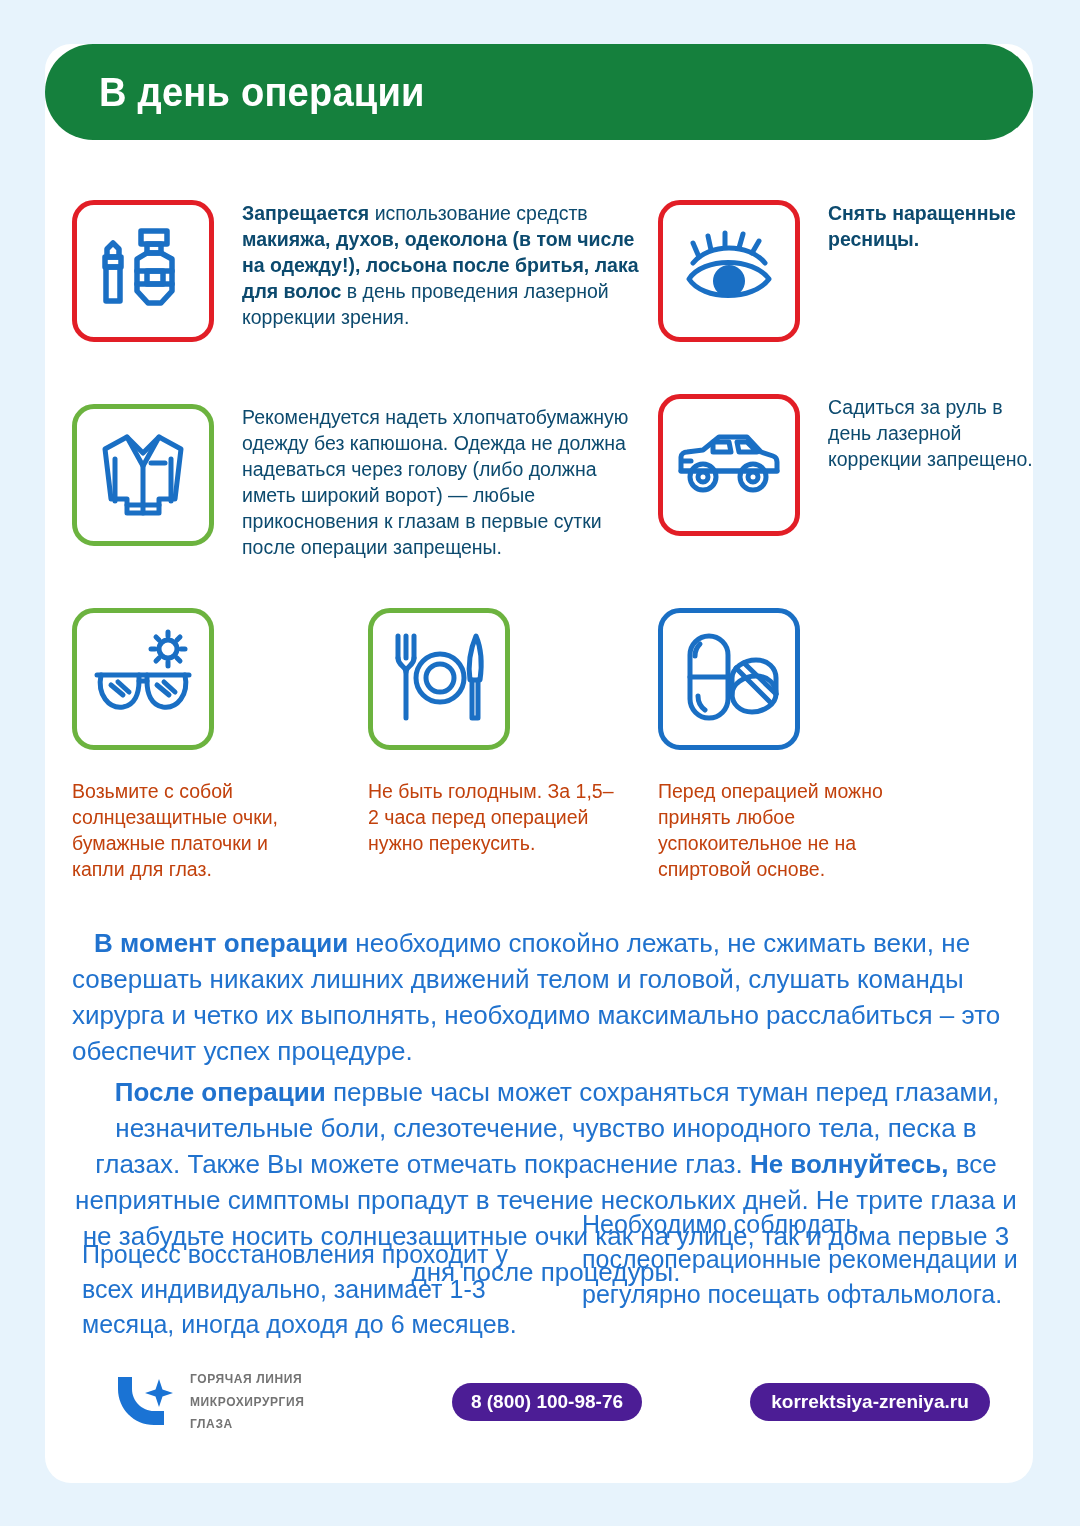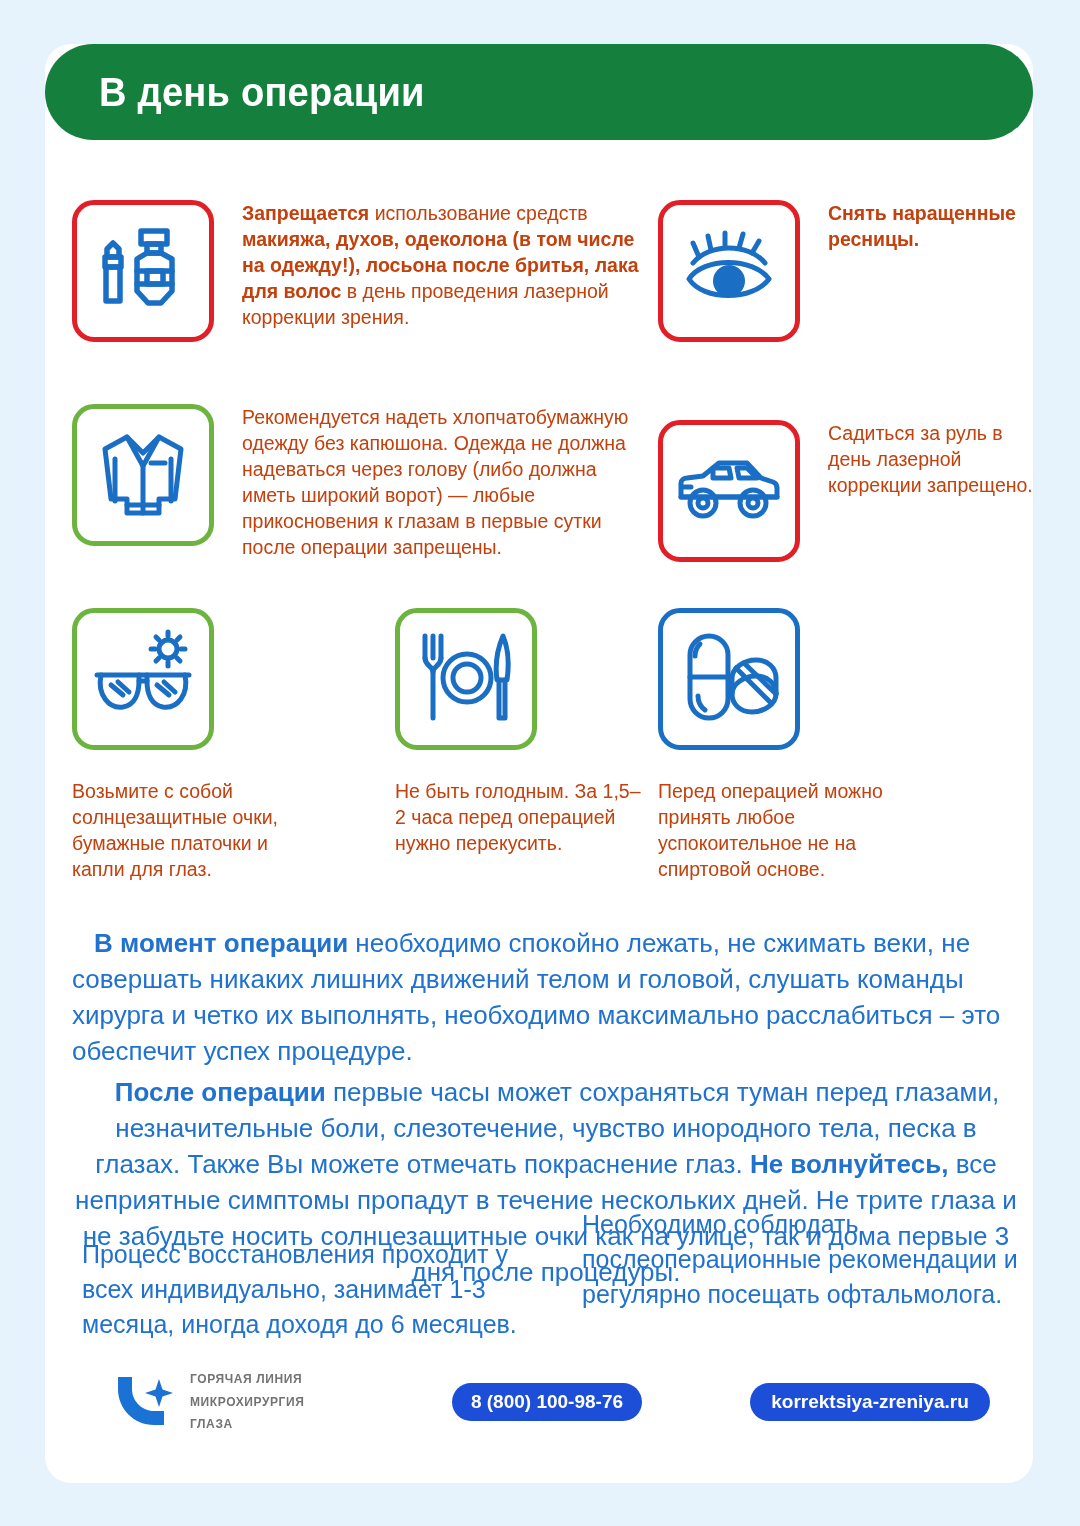--- a/index.html
+++ b/index.html
@@ -38,34 +38,34 @@
   .ibox.red{border:5px solid #e21e26;}
   .ibox.green{border:5px solid #6cb33f;}
   .ibox.blue{border:5px solid #1a6fc4;}
 
   
   .row{position:absolute;display:flex;align-items:flex-start;}
 
   #row1{left:72px;top:200px;}
   #row1b{left:658px;top:200px;}
   #row2{left:72px;top:404px;}
-  #row2b{left:658px;top:420px;}
+  #row2b{left:658px;top:394px;}
 
   .ibox-140{width:142px;height:142px;flex:0 0 142px;}
   .body-txt{
-    font-size:19.5px;line-height:26px;color:#c2410c;
+    font-size:19.5px;line-height:26px;color:#0c4a6e;
     font-family:"Liberation Sans","DejaVu Sans",sans-serif;
   }
   .body-txt b{font-weight:bold;}
   .gap{margin-left:28px;}
 
   
   .trio{position:absolute;top:608px;}
   #trio1{left:72px;width:250px;}
-  #trio2{left:368px;width:250px;margin-left:27px;}
+  #trio2{left:368px;width:250px;}
   #trio3{left:658px;width:250px;}
   .trio .ibox{width:142px;height:142px;}
   .trio .cap{
     margin-top:28px;font-size:19.5px;line-height:26px;color:#c2410c;
   }
 
   
   .para{
     position:absolute;color:#2072ce;
     font-family:Liberation Sans, sans-serif;
@@ -86,21 +86,21 @@
 
   
   .footer{position:absolute;left:72px;top:1360px;width:940px;height:70px;}
   .logo{position:absolute;left:42px;top:8px;display:flex;align-items:center;}
   .logo-mark{width:62px;height:58px;flex:0 0 62px;}
   .logo-text{
     margin-left:14px;color:#737373;font-weight:bold;font-size:12px;
     line-height:22.5px;letter-spacing:.6px;
   }
   .pill{
-    position:absolute;background:#1d4ed8;color:#fff;border-radius:20px;
+    position:absolute;background:#4c1d95;color:#fff;border-radius:20px;
     font-weight:bold;font-size:19px;display:flex;align-items:center;
     justify-content:center;height:38px;
   }
   #pill-phone{left:380px;top:23px;width:190px;}
   #pill-site{left:678px;top:23px;width:240px;}
 </style>
 </head>
 <body>
 
 <div class="page">

